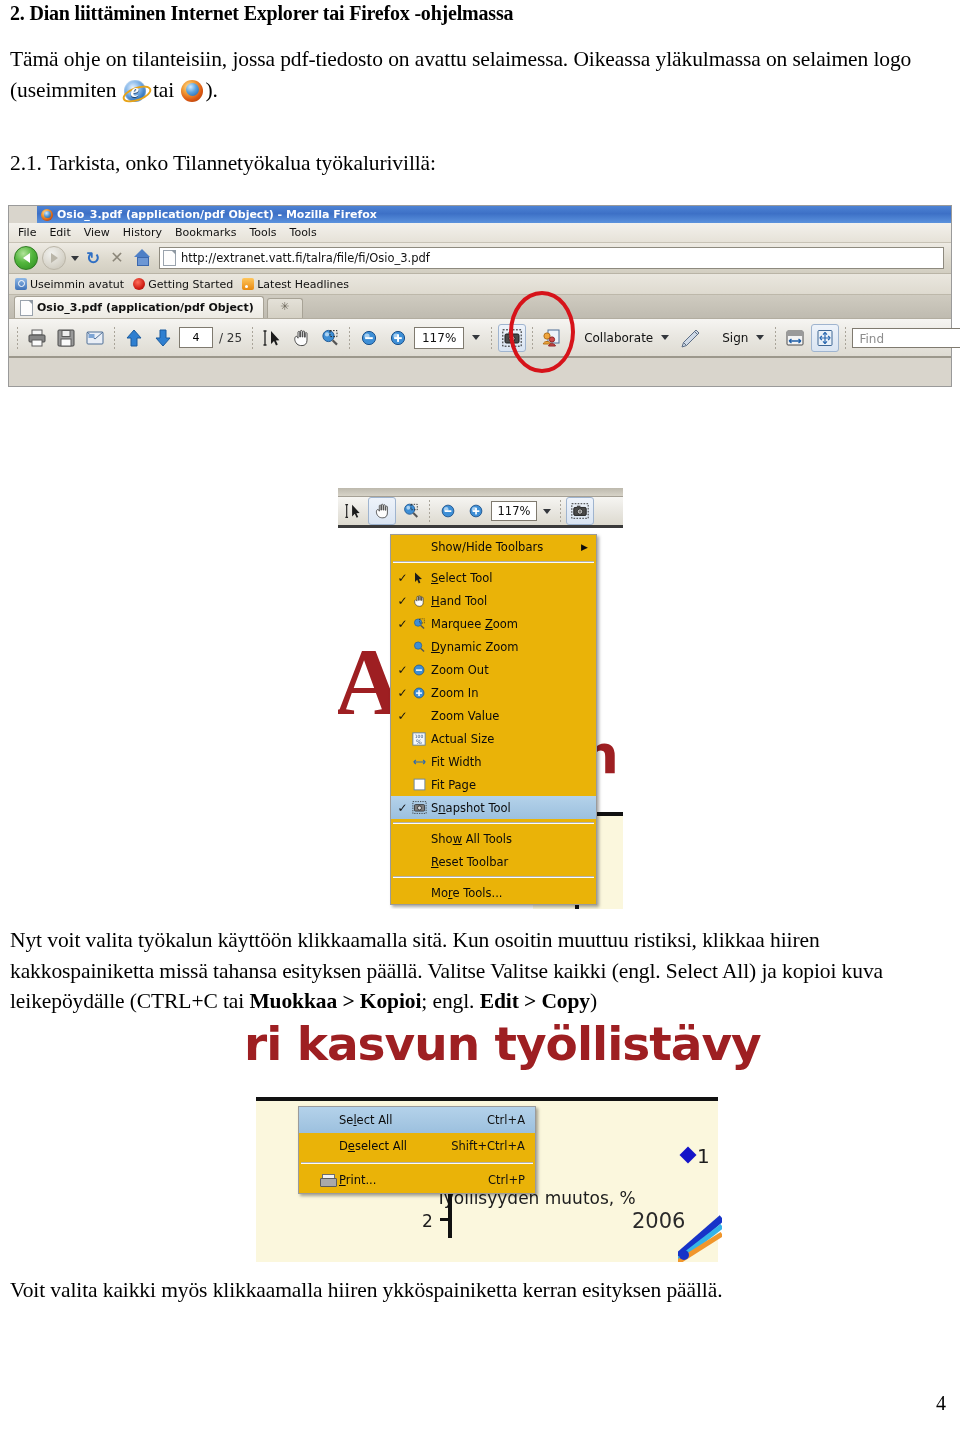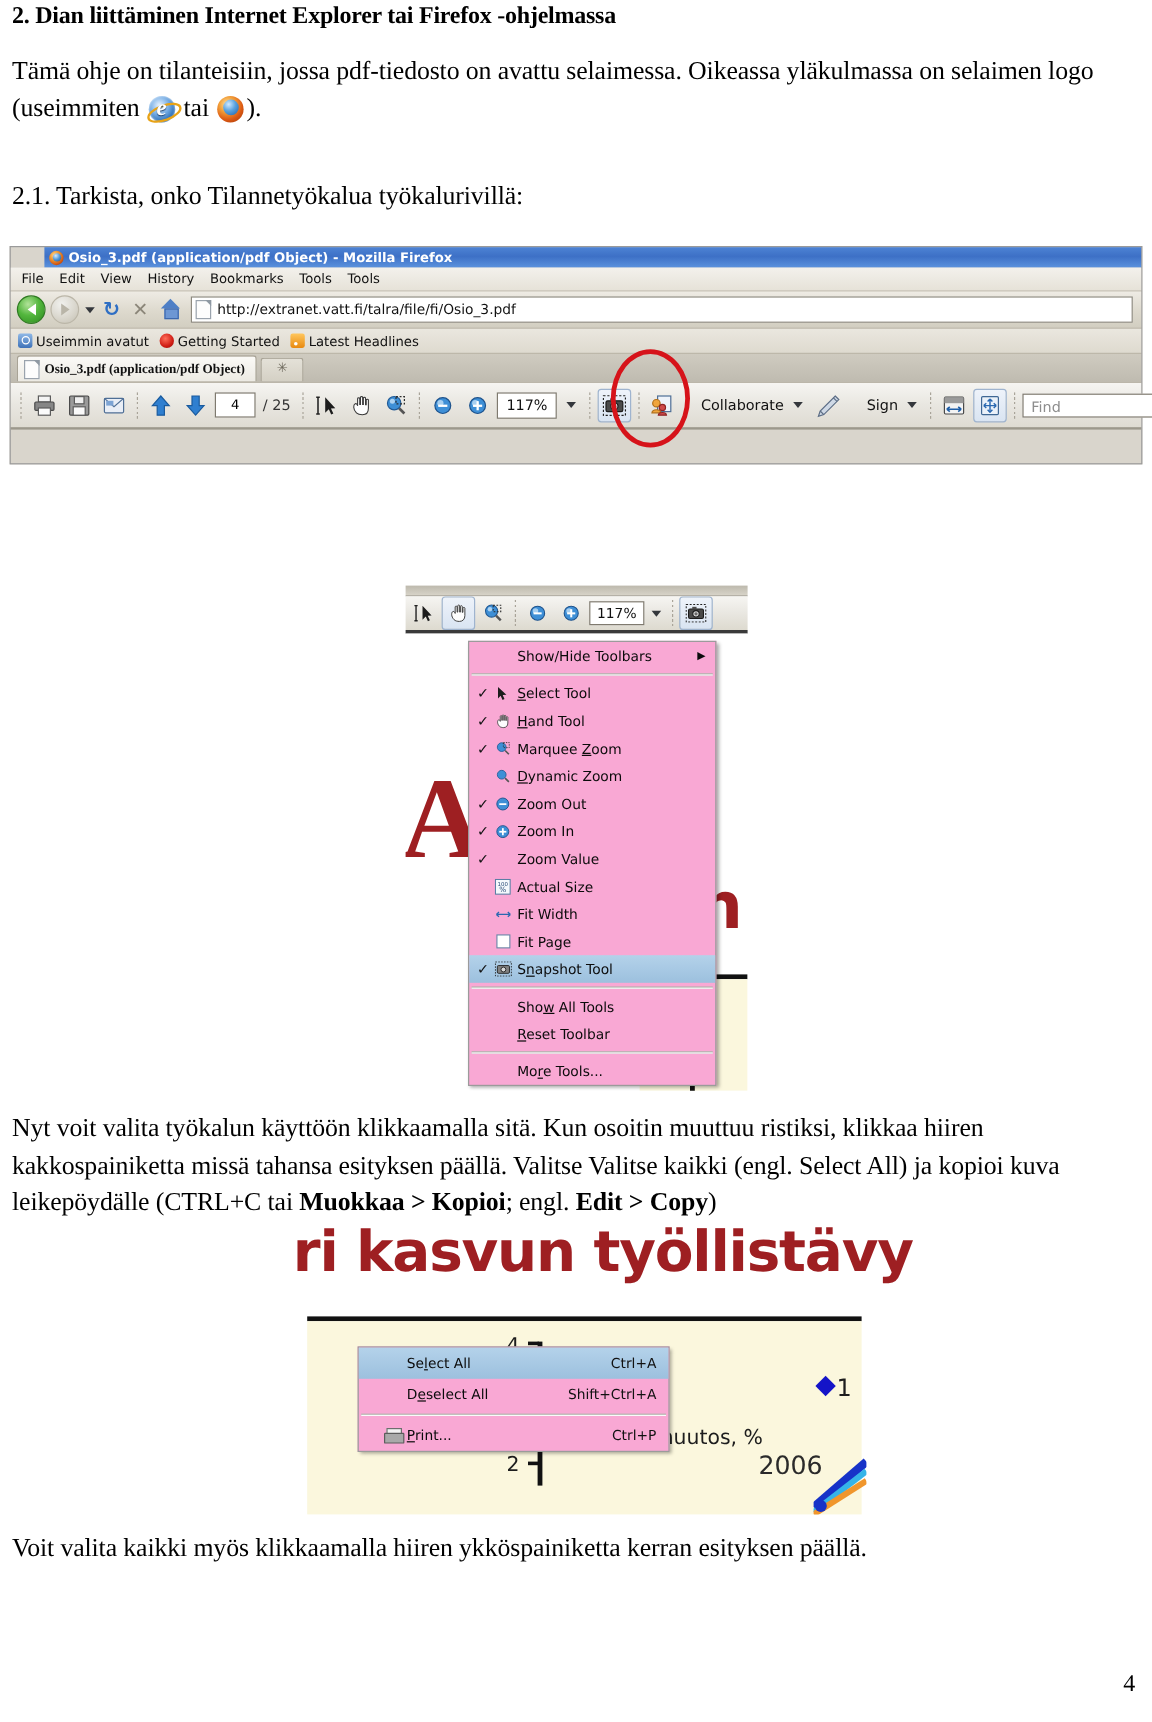--- a/index.html
+++ b/index.html
@@ -289,21 +289,20 @@
     border: 1px solid #a8a396;
     border-bottom: none;
     border-radius: 3px 3px 0 0;
     display: flex;
     align-items: center;
     padding: 0 9px 0 5px;
     font-size: 11px;
     font-weight: bold;
     color: #111;
     white-space: nowrap;
-    font-family: Liberation Serif, serif;
   }
   .ff-tab .url-favicon { margin-right: 4px; }
   .ff-newtab {
     width: 34px; height: 19px;
     margin-left: 3px;
     background: linear-gradient(to bottom,#e4e1d8,#d4d0c4);
     border: 1px solid #a8a396;
     border-bottom: none;
     border-radius: 3px 3px 0 0;
     position: relative;
@@ -461,21 +460,21 @@
   }
   .pdf-tick {
     position: absolute;
     right: 44px; top: 358px;
     width: 4px; height: 24px;
     background: #111;
   }
 
   .ctxmenu {
     position: absolute;
-    background: #f9a8d4;
+    background: #eab308;
     border: 1px solid #9b9b9b;
     box-shadow: 2px 2px 3px rgba(0,0,0,0.35);
     font-size: 11.5px;
     color: #0b0b0b;
     box-sizing: border-box;
   }
   #ctx-showhide {
     left: 52px;
     top: 6px;
     width: 207px;
@@ -597,22 +596,22 @@
     font-size: 20px; color: #1d1d1d;
   }
   .sa-year {
     position: absolute;
     left: 394px; top: 187px;
     font-size: 21px; color: #2a2a2a;
   }
   .sa-lines { position: absolute; left: 440px; top: 190px; }
   #ctx-selectall {
     left: 60px;
-    top: 100px;
-    width: 260px;
+    top: 84px;
+    width: 238px;
   }
   .ctx-item.wide { height: 26px; }
 
   
   .mini-printer {
     width: 15px; height: 12px; position: relative;
   }
   .mini-printer::before {
     content: ""; position: absolute; left: 2px; top: 0;
     width: 11px; height: 4px; background: #f2f2f2; border: 1px solid #6e6e6e;

